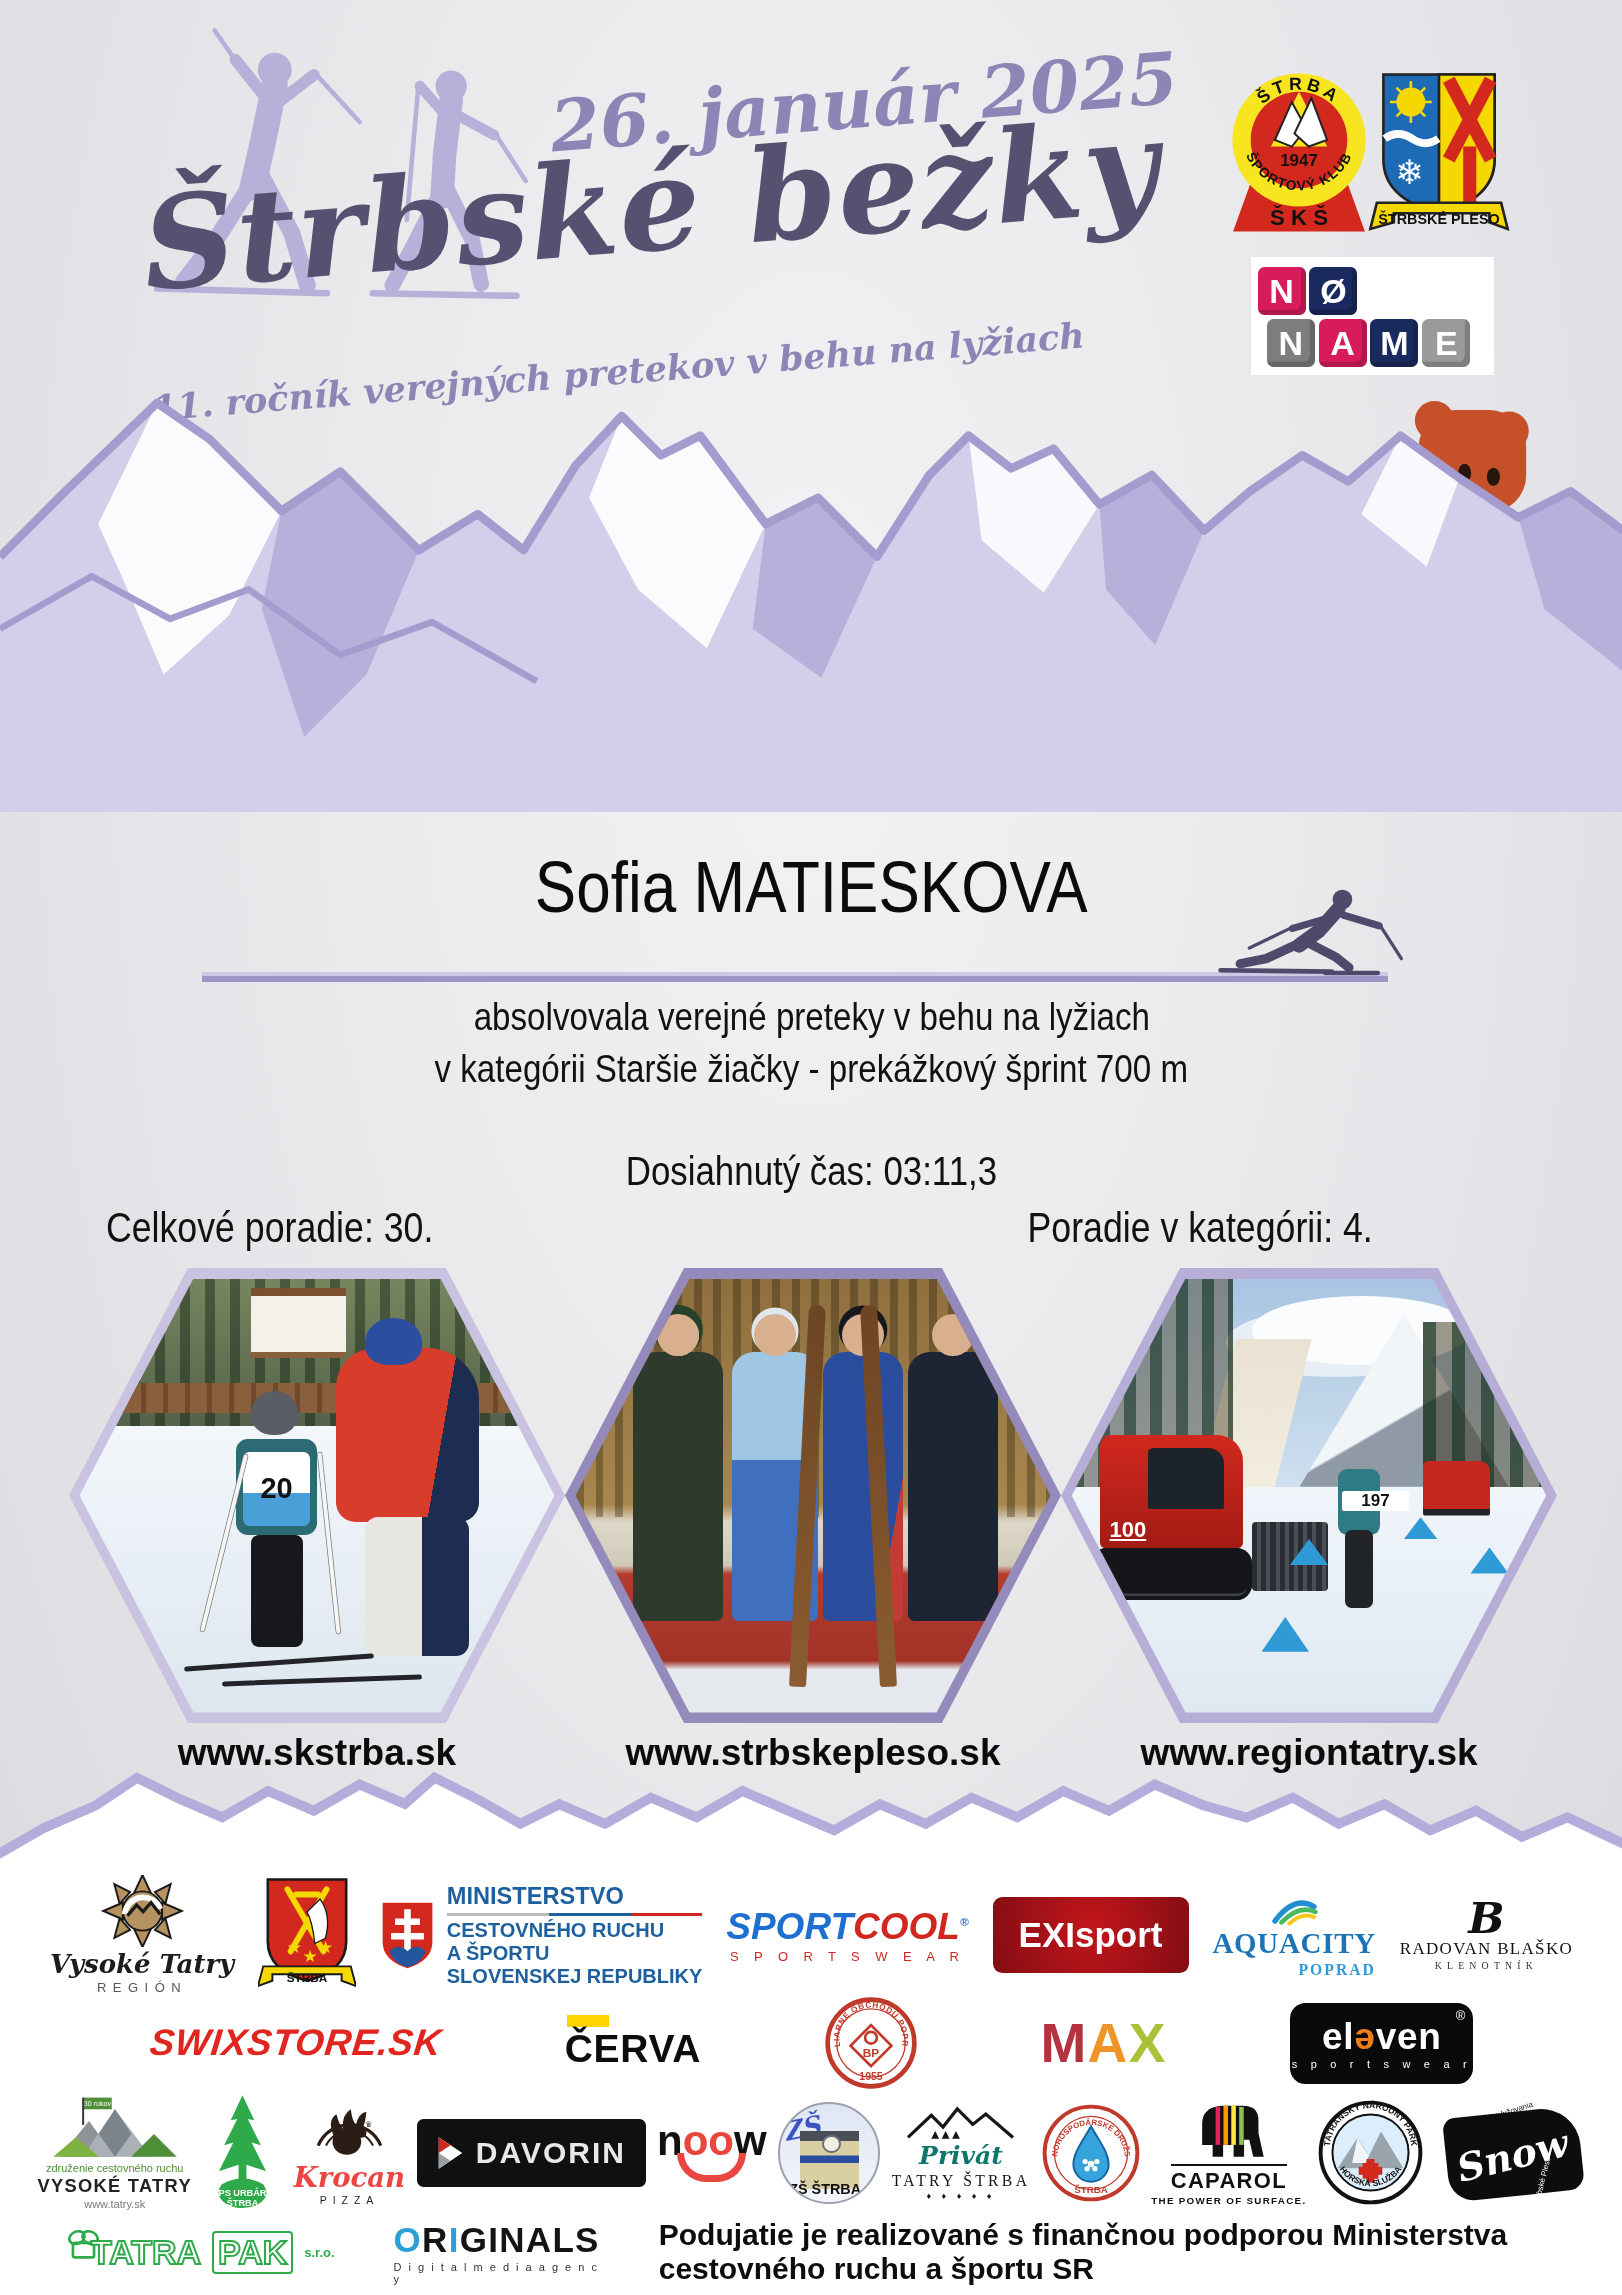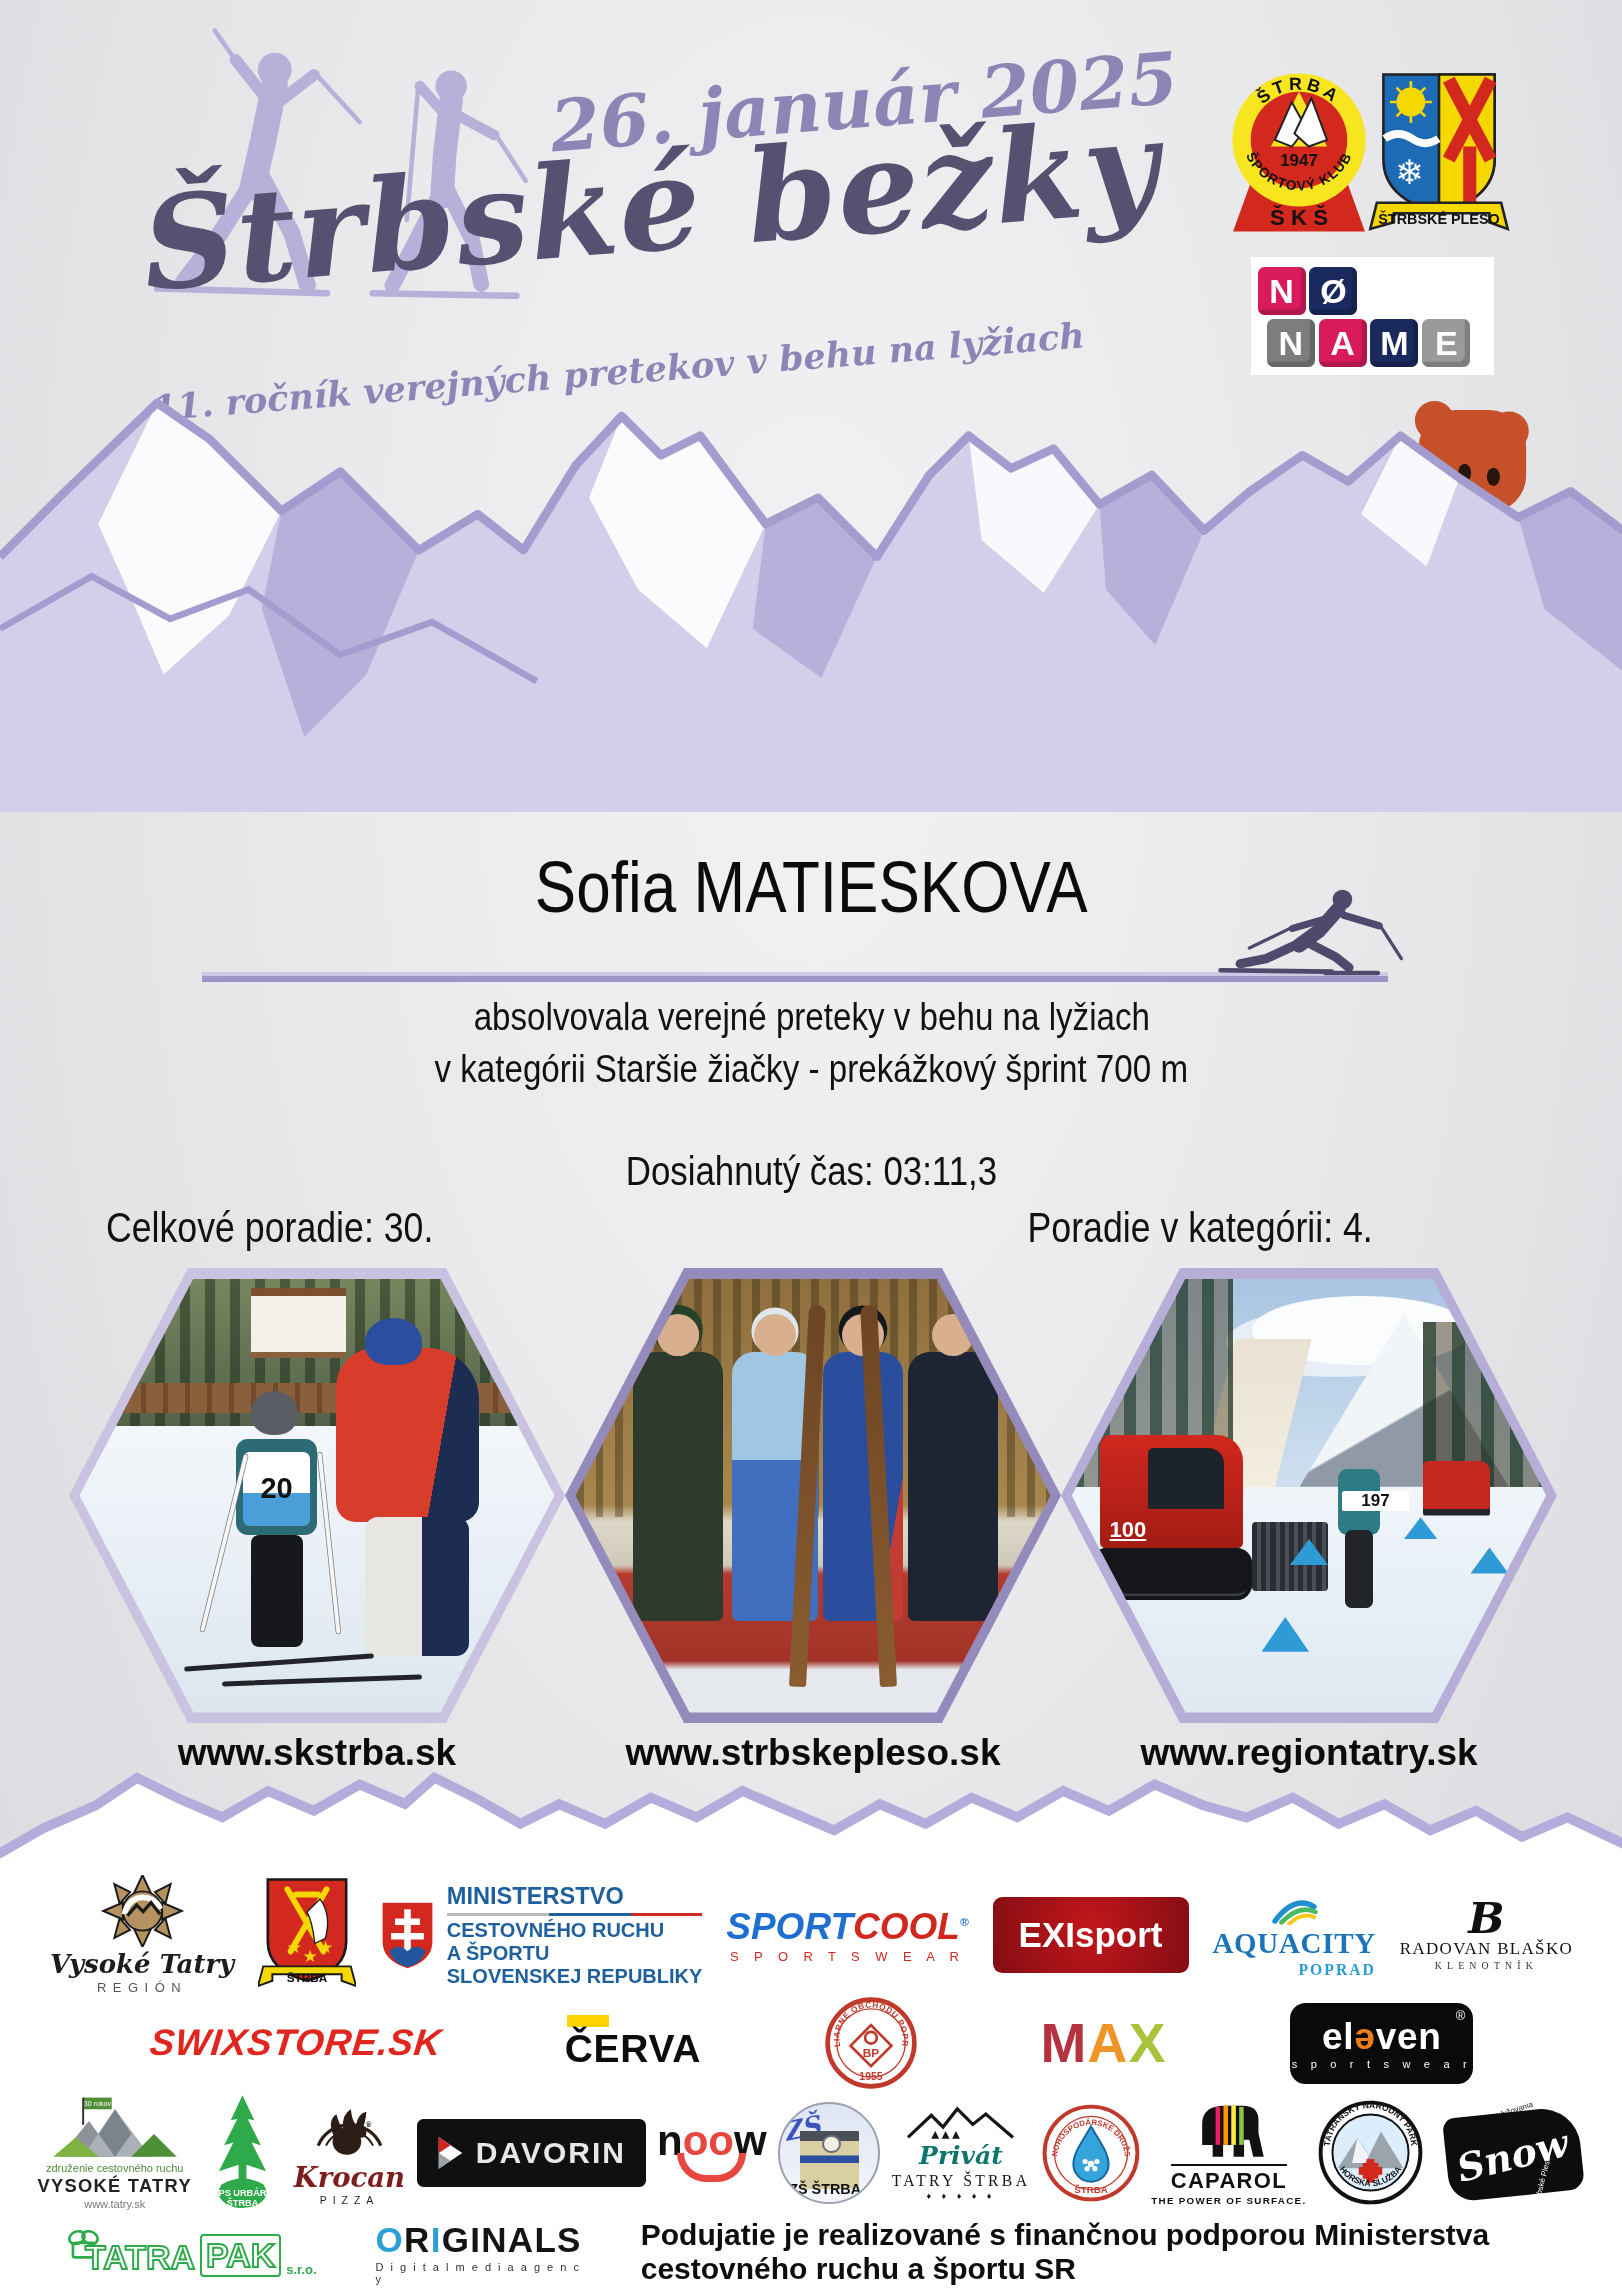--- a/index.html
+++ b/index.html
@@ -109,21 +109,21 @@
   .cerva-t{font:900 39px "Liberation Sans",sans-serif;color:#0d0d0d;letter-spacing:0.7px;}
   .max-row{font:900 55px "Liberation Sans",sans-serif;letter-spacing:1.3px;}
   .eleven{width:183px;height:81px;background:#0a0a0a;border-radius:15.7px;display:flex;flex-direction:column;align-items:center;justify-content:center;color:#fff;position:relative;}
   .eleven-t{font:bold 37px "Liberation Sans",sans-serif;letter-spacing:0.7px;}
   .eleven-e{color:#ef7d1a;}
   .eleven-s{font-size:11px;letter-spacing:5.2px;}
   .eleven-r{position:absolute;top:5.2px;right:7.9px;font-size:13px;}
   .vt30-l1{font-size:11px;color:#4e8f38;}
   .vt30-l2{font:600 18.3px "Liberation Sans",sans-serif;color:#222;letter-spacing:1.3px;}
   .vt30-l3{font-size:11px;color:#777;}
-  .krocan-n{font:bold italic 27.5px "DejaVu Serif",serif;color:#7f1d1d;}
+  .krocan-n{font:bold italic 27.5px "DejaVu Serif",serif;color:#ef4444;}
   .krocan-s{font-size:10.5px;letter-spacing:5.9px;color:#2b1d16;}
   .davorin{width:229px;height:68px;background:#101010;border-radius:6.5px;display:flex;align-items:center;justify-content:center;gap:10.5px;}
   .davorin-t{color:#e8e8e8;font:bold 30px "Liberation Sans",sans-serif;letter-spacing:2px;}
   .noow{display:flex;flex-direction:column;align-items:center;}
   .noow-t{font:900 42px "Liberation Sans",sans-serif;color:#111;line-height:.8;}
   .noow-o{color:#e8473f;}
   .noow-smile{width:55px;height:22px;border:7.9px solid #e8473f;border-top:none;border-radius:0 0 46px 46px;margin-top:-3.9px;}
   .zs-circle{width:98px;height:98px;border-radius:50%;background:linear-gradient(#dfe5f4,#f4f6fb);border:2px solid #9aa0ad;position:relative;overflow:hidden;}
   .zs-scrib{position:absolute;left:5.2px;top:9.2px;font:bold italic 26px "DejaVu Serif",serif;color:#3b55c0;transform:rotate(-12deg);}
   .zs-b{position:absolute;left:19.6px;top:27.5px;width:59px;height:48px;background:#d9cfa3;border-top:10.5px solid #4a4e57;box-shadow:inset 0 14.4px 0 #d9cfa3, inset 0 22px 0 #2b4ea0;}
@@ -132,21 +132,21 @@
   .privat-s{font:bold italic 25px "DejaVu Serif",serif;color:#0f766e;}
   .privat-c{font:15.7px "Liberation Serif",serif;letter-spacing:3.3px;color:#161616;}
   .privat-orn{font-size:9.2px;color:#161616;letter-spacing:3.9px;}
   .caparol-n{font:800 22px "Liberation Sans",sans-serif;color:#111;border-top:2.6px solid #111;padding-top:2.6px;letter-spacing:1.3px;}
   .caparol-s{font-size:9.8px;letter-spacing:1.3px;color:#111;font-weight:bold;}
   .snow-wrap{position:relative;width:151px;height:98px;}
   .snow-blob{position:absolute;inset:7.9px 3.9px 6.5px 11.8px;background:#0d0d0d;border-radius:11.8px 39px 15.7px 26px;transform:rotate(-6deg);}
   .snow-top{position:absolute;left:6.5px;top:10.5px;font-size:7.9px;color:#111;transform:rotate(-18deg);}
   .snow-t{position:absolute;left:22px;top:29px;font:bold italic 38px "DejaVu Serif",serif;color:#fff;transform:rotate(-14deg);}
   .snow-side{position:absolute;right:18.3px;bottom:17px;font-size:7.9px;color:#fff;transform:rotate(-76deg);}
-  .tp-row{display:flex;align-items:flex-end;gap:5px;}
+  .tp-row{display:flex;align-items:center;gap:11px;}
   .tp-tatra{font:900 34px "Liberation Sans",sans-serif;color:#fff;-webkit-text-stroke:2px #2faa4a;text-shadow:0 0 0.7px #2faa4a;}
   .tp-pak{font:900 34px "Liberation Sans",sans-serif;color:#fff;-webkit-text-stroke:2px #2faa4a;border:2.6px solid #2faa4a;padding:0 3.9px;border-radius:3.9px;}
   .tp-sro{font:bold 13px "Liberation Sans",sans-serif;color:#2faa4a;}
   .orig-row{font:600 35px "Liberation Sans",sans-serif;color:#141414;letter-spacing:1.3px;}
   .orig-b{color:#2b9fd6;}
   .orig-sub{font-size:11px;letter-spacing:2px;color:#333;}
   .foot-note{font:bold 30px "Liberation Sans",sans-serif;color:#0d0d0d;margin-left:auto;padding-right:19.6px;}
 </style>
 </head>
 <body>

